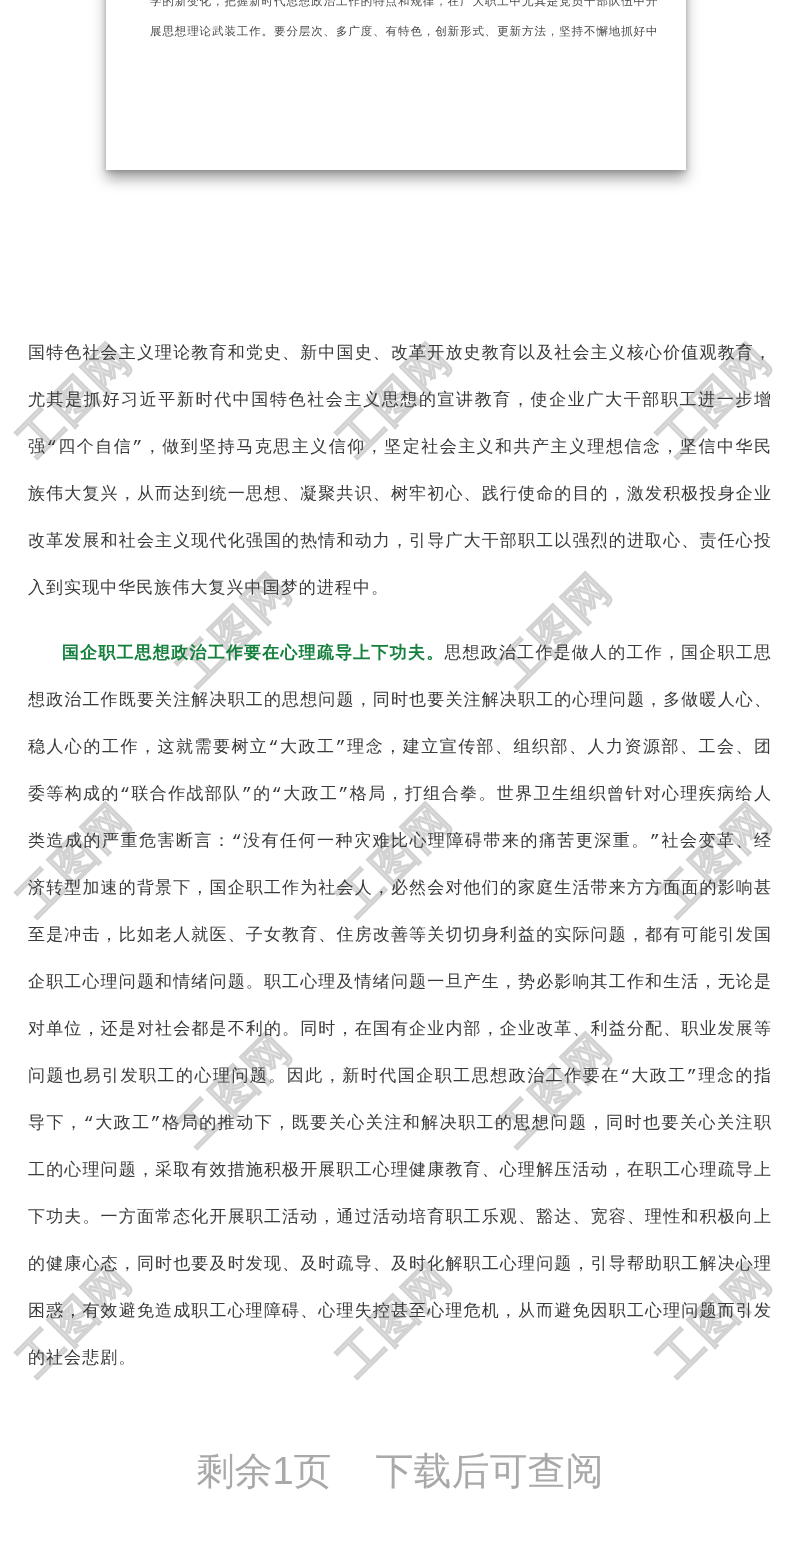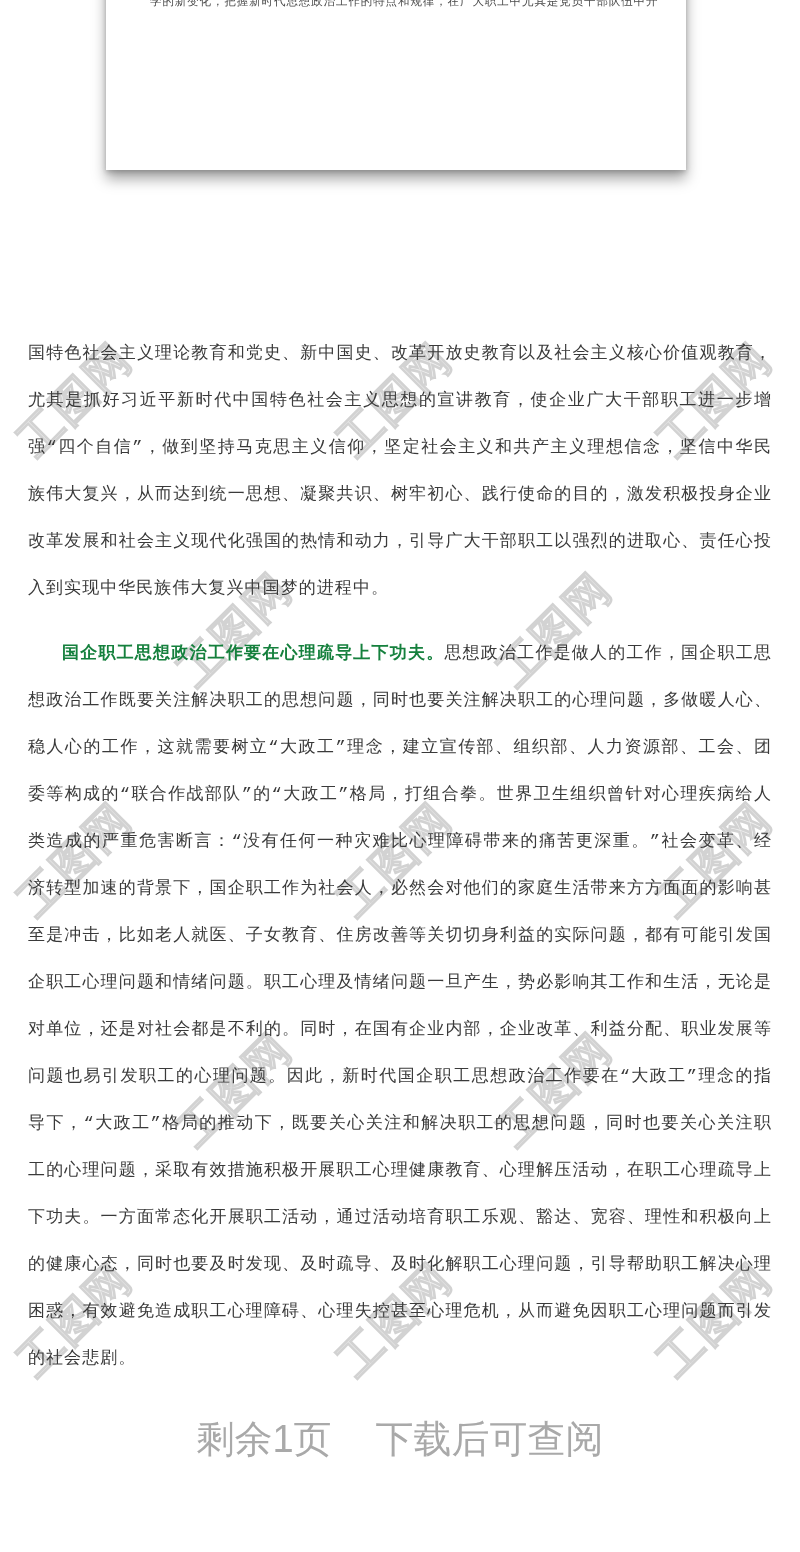--- a/index.html
+++ b/index.html
@@ -87,40 +87,41 @@
   .para strong {
     font-weight: 700;
     color: #15803d;
   }
 
   
   .footer-notice {
     position: absolute;
     left: 0;
     right: 0;
-    top: 1416px;
+    top: 1448px;
     text-align: center;
     font-family: "Liberation Sans", "DejaVu Sans", sans-serif;
     font-size: 38px;
     line-height: 1.25;
     color: #a9a9a9;
     z-index: 2;
   }
   .footer-notice .gap {
     display: inline-block;
     width: 44px;
   }
 </style>
 </head>
 <body>
 
 <div class="stage">
 
   <div class="preview-card">
     <div class="card-line">学的新变化，把握新时代思想政治工作的特点和规律，在广大职工中尤其是党员干部队伍中开</div>
+    <div class="card-line">展思想理论武装工作。要分层次、多广度、有特色，创新形式、更新方法，坚持不懈地抓好中</div>
   </div>
 
   <div class="wm-layer" id="wm-layer">
       <span class="wm" style="left: 75px; top: 400px;">工图网</span>
       <span class="wm" style="left: 395px; top: 400px;">工图网</span>
       <span class="wm" style="left: 715px; top: 400px;">工图网</span>
       <span class="wm" style="left: 235px; top: 630px;">工图网</span>
       <span class="wm" style="left: 555px; top: 630px;">工图网</span>
       <span class="wm" style="left: 75px; top: 860px;">工图网</span>
       <span class="wm" style="left: 395px; top: 860px;">工图网</span>

